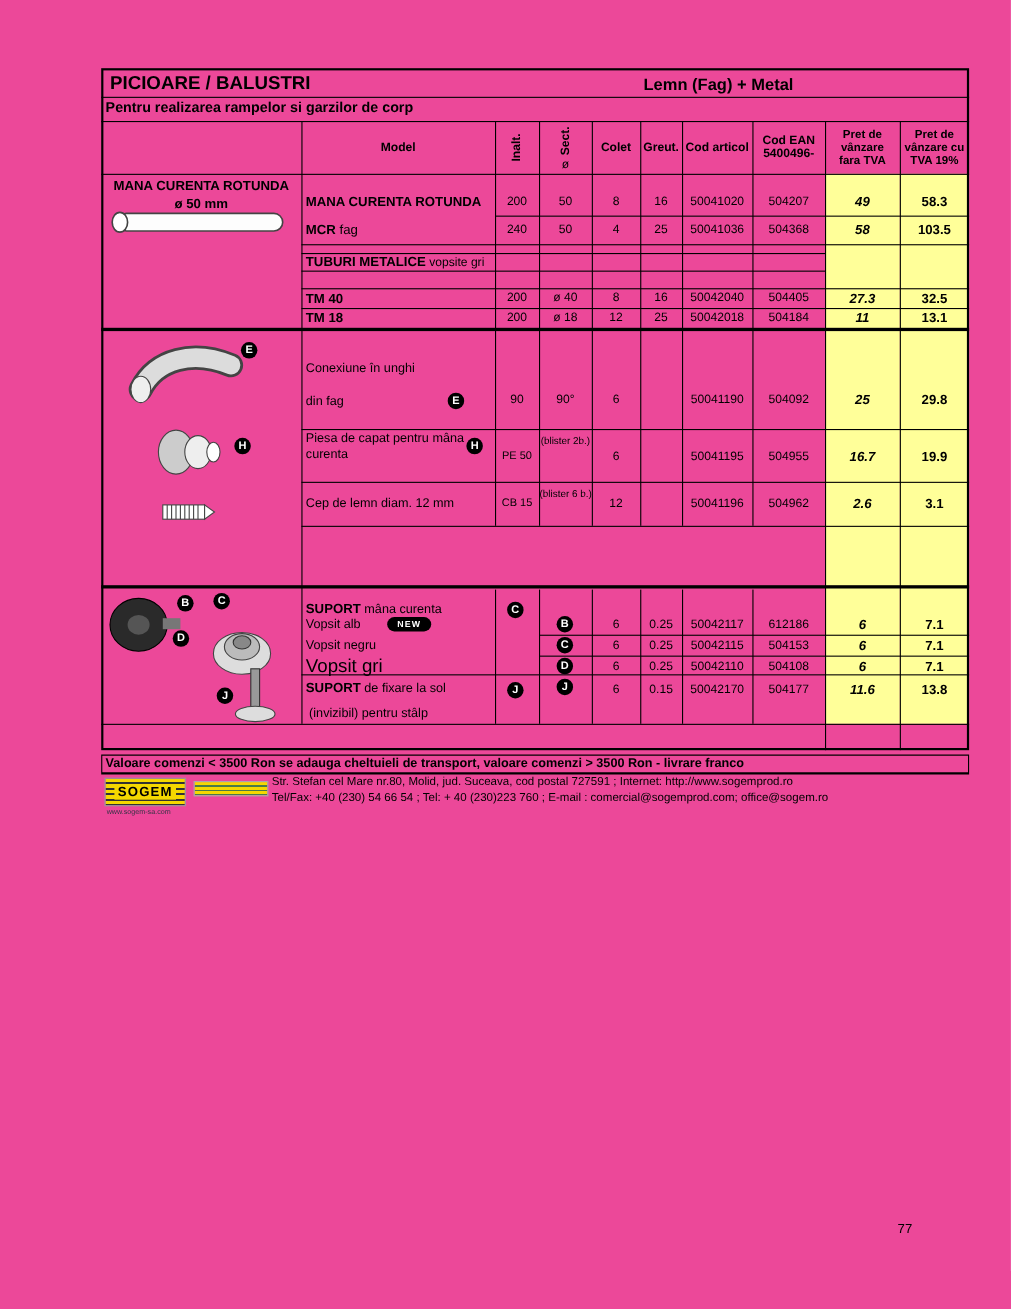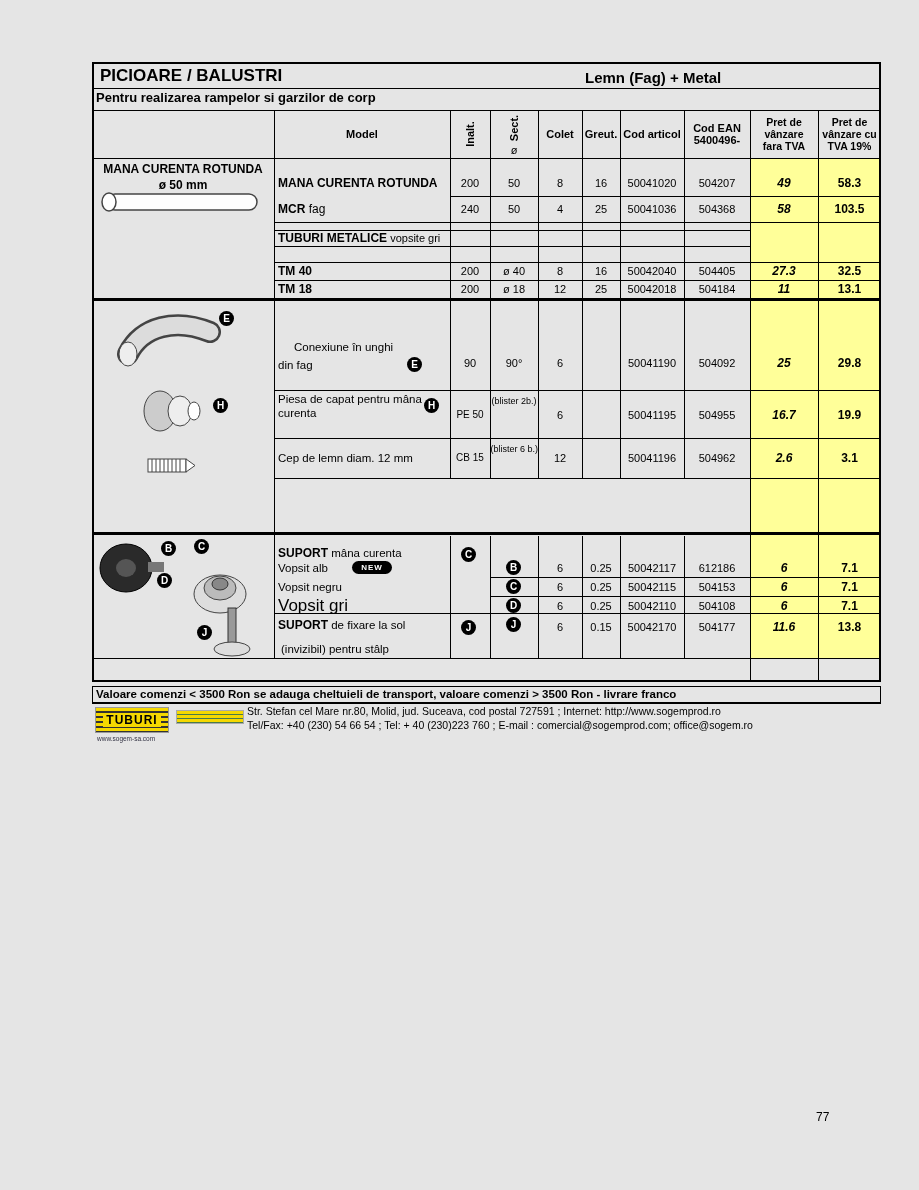--- a/index.html
+++ b/index.html
@@ -1,18 +1,18 @@
 <!DOCTYPE html>
 <html><head>
 <meta charset="utf-8">
 <style>
   *{margin:0;padding:0;box-sizing:border-box}
   html,body{background:#ffffff}
   body{font-family:"Liberation Sans", sans-serif;color:#000}
-  .page{position:relative;width:919px;height:1190px;background:#e5e5e5;overflow:hidden}
+  .page{position:relative;width:919px;height:1190px;background:#ec4899;overflow:hidden}
   .abs{position:absolute}
   .ln{position:absolute;background:#000}
   .yband{position:absolute;background:#FFFF99}
   .cell{position:absolute;font-size:11px;text-align:center;line-height:18px;height:18px}
   .left{text-align:left}
   .b{font-weight:700}
   .bi{font-weight:700;font-style:italic}
   .hdr{position:absolute;display:flex;flex-direction:column;align-items:center;justify-content:center;font-weight:700;font-size:11px;text-align:center;line-height:12px}
   .rot{transform:rotate(-90deg);white-space:nowrap}
   .circ{position:absolute;width:15px;height:15px;border-radius:50%;background:#000;color:#fff;font-size:10px;font-weight:700;text-align:center;line-height:15px;z-index:5}
@@ -180,21 +180,21 @@
       <line x1="14" y1="3" x2="14" y2="16" stroke="#444"></line>
         <line x1="18" y1="3" x2="18" y2="16" stroke="#444"></line>
       <line x1="22" y1="3" x2="22" y2="16" stroke="#444"></line>
         <line x1="26" y1="3" x2="26" y2="16" stroke="#444"></line>
       <line x1="30" y1="3" x2="30" y2="16" stroke="#444"></line>
         <line x1="34" y1="3" x2="34" y2="16" stroke="#444"></line>
       <path d="M40,3 L49,9.5 L40,16 Z" fill="#fff" stroke="#444"></path>
     </svg>
   </div>
 
-  <div class="cell c1 left" style="top:338px;padding-left:20px;font-size:11.5px">Conexiune în unghi</div>
+  <div class="cell c1 left" style="top:326px;padding-left:4px;font-size:11.5px">Conexiune în unghi</div>
   <div class="cell c1 left" style="top:356px;padding-left:4px;font-size:11.5px">din fag</div>
   <div class="circ" style="left:407px;top:357px">E</div>
   <div class="cell c2" style="top:354px">90</div>
   <div class="cell c3" style="top:354px">90°</div>
   <div class="cell c4" style="top:354px">6</div>
   <div class="cell c6" style="top:354px">50041190</div>
   <div class="cell c7" style="top:354px">504092</div>
   <div class="cell c8 bi" style="top:354px;font-size:12px">25</div>
   <div class="cell c9 b" style="top:354px;font-size:12px">29.8</div>
 
@@ -280,21 +280,21 @@
   <div class="cell c4" style="top:618px">6</div>
   <div class="cell c5" style="top:618px">0.15</div>
   <div class="cell c6" style="top:618px">50042170</div>
   <div class="cell c7" style="top:618px">504177</div>
   <div class="cell c8 bi" style="top:618px;font-size:12px">11.6</div>
   <div class="cell c9 b" style="top:618px;font-size:12px">13.8</div>
 
   <div class="ordernote">Valoare comenzi &lt; 3500 Ron se adauga cheltuieli de transport, valoare comenzi &gt; 3500 Ron - livrare franco</div>
 
   <div class="logo">
-      <span>TUBURI</span>
+      <span>SOGEM</span>
     </div>
   <div class="logosite">www.sogem-sa.com</div>
   <div class="badge2"></div>
   <div class="addr" style="top:705px">Str. Stefan cel Mare nr.80, Molid, jud. Suceava, cod postal 727591 ;  Internet: http://www.sogemprod.ro</div>
   <div class="addr" style="top:719px">Tel/Fax: +40 (230) 54 66 54 ; Tel: + 40 (230)223 760 ;  E-mail : comercial@sogemprod.com; office@sogem.ro</div>
 
   <div class="pagenum">77</div>
 </div>
 
 </body></html>

